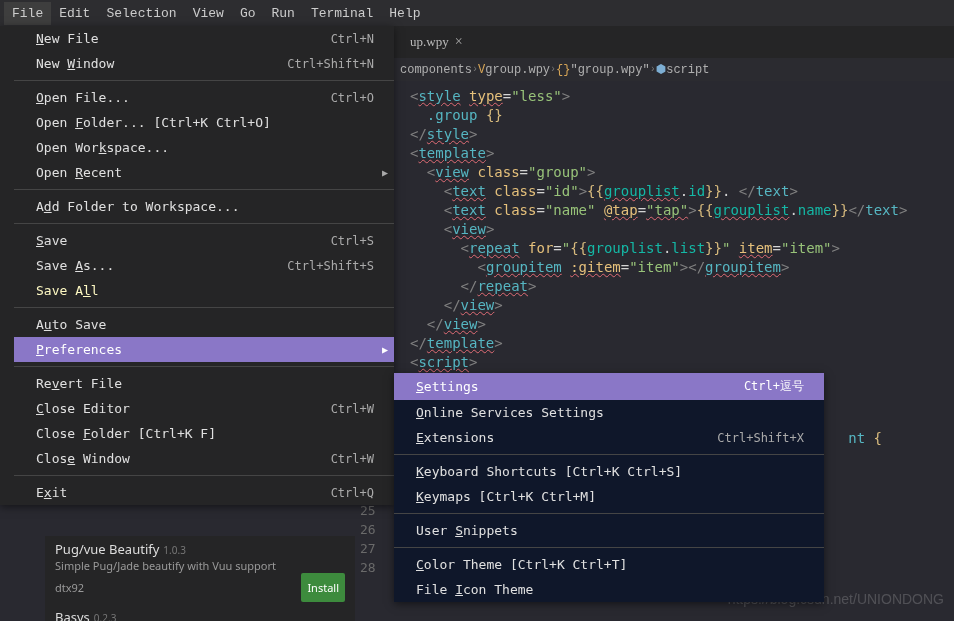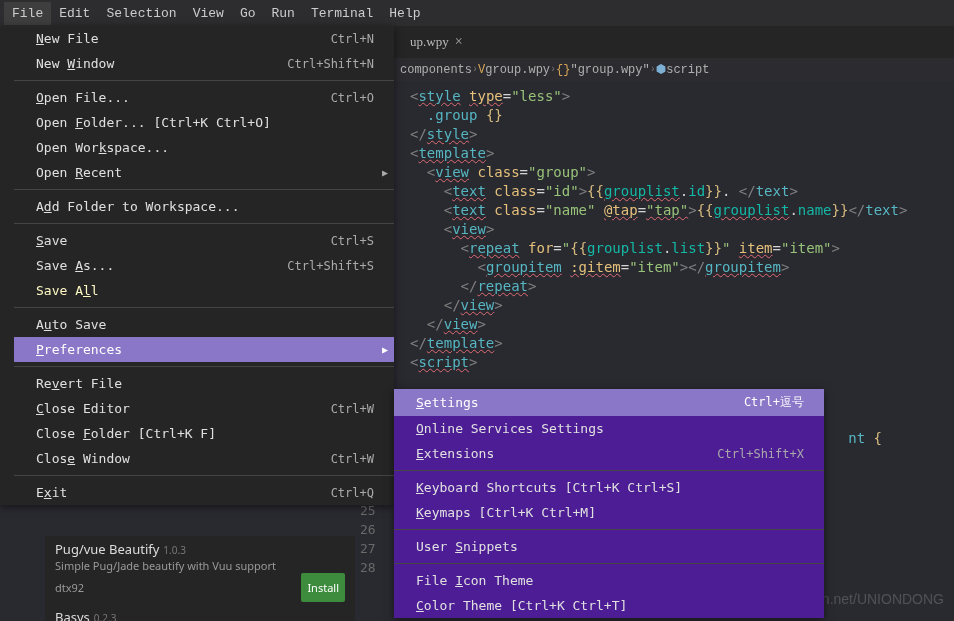--- a/index.html
+++ b/index.html
@@ -73,22 +73,22 @@
     right: 6px;
     font-size: 10px;
     color: #aaa;
   }
   .menu-entry.highlight .chev { color: #fff; }
   .underline { text-decoration: underline; }
 
   .submenu {
     position: absolute;
     left: 394px;
-    top: 389px;
-    background: #4c1d95;
+    top: 373px;
+    background: #0f172a;
     box-shadow: 0 2px 8px rgba(0,0,0,0.5);
     min-width: 430px;
     z-index: 110;
   }
 
   
   .editor-wrap {
     position: absolute;
     top: 26px;
     left: 0;
@@ -364,20 +364,20 @@
     </div>
     <div class="menu-entry">
       <span><span class="underline">K</span>eymaps [Ctrl+K Ctrl+M]</span>
     </div>
     <div class="menu-divider"></div>
     <div class="menu-entry">
       <span>User <span class="underline">S</span>nippets</span>
     </div>
     <div class="menu-divider"></div>
     <div class="menu-entry">
+      <span><span class="underline">C</span>olor Theme [Ctrl+K Ctrl+T]</span>
+    </div>
+    <div class="menu-entry">
       <span>File <span class="underline">I</span>con Theme</span>
     </div>
-    <div class="menu-entry">
-      <span><span class="underline">C</span>olor Theme [Ctrl+K Ctrl+T]</span>
-    </div>
   </div>
 
 <div class="watermark">https://blog.csdn.net/UNIONDONG</div>
 
 </body></html>

